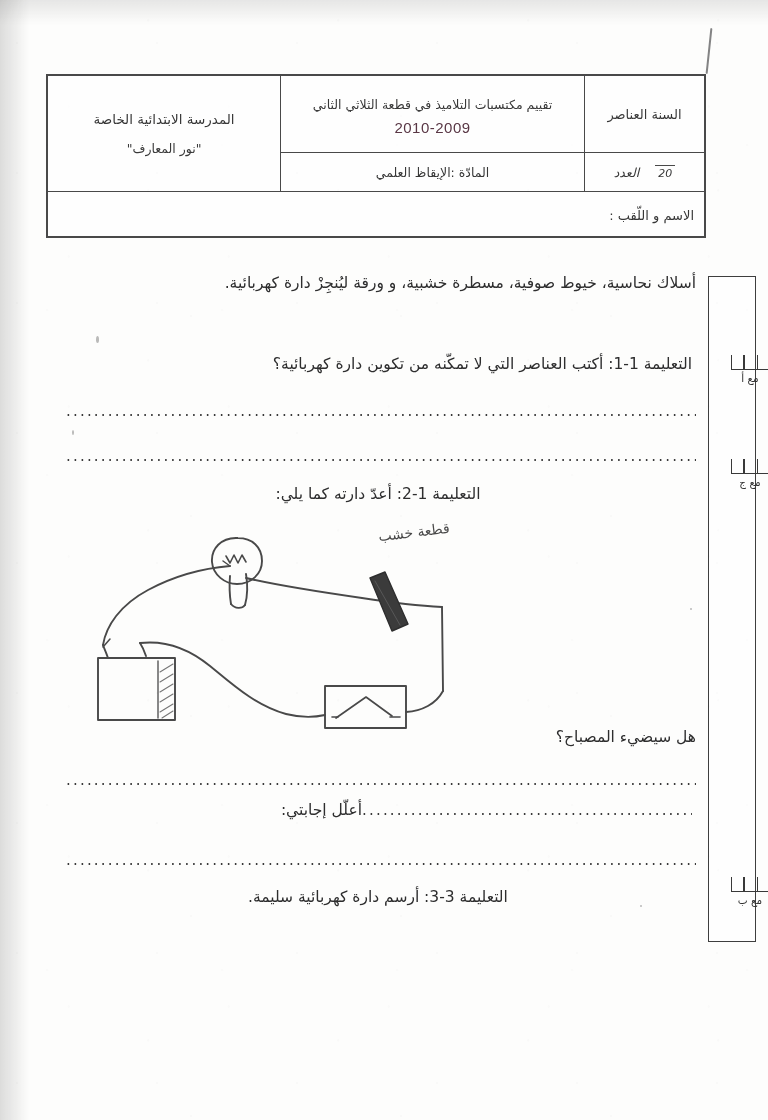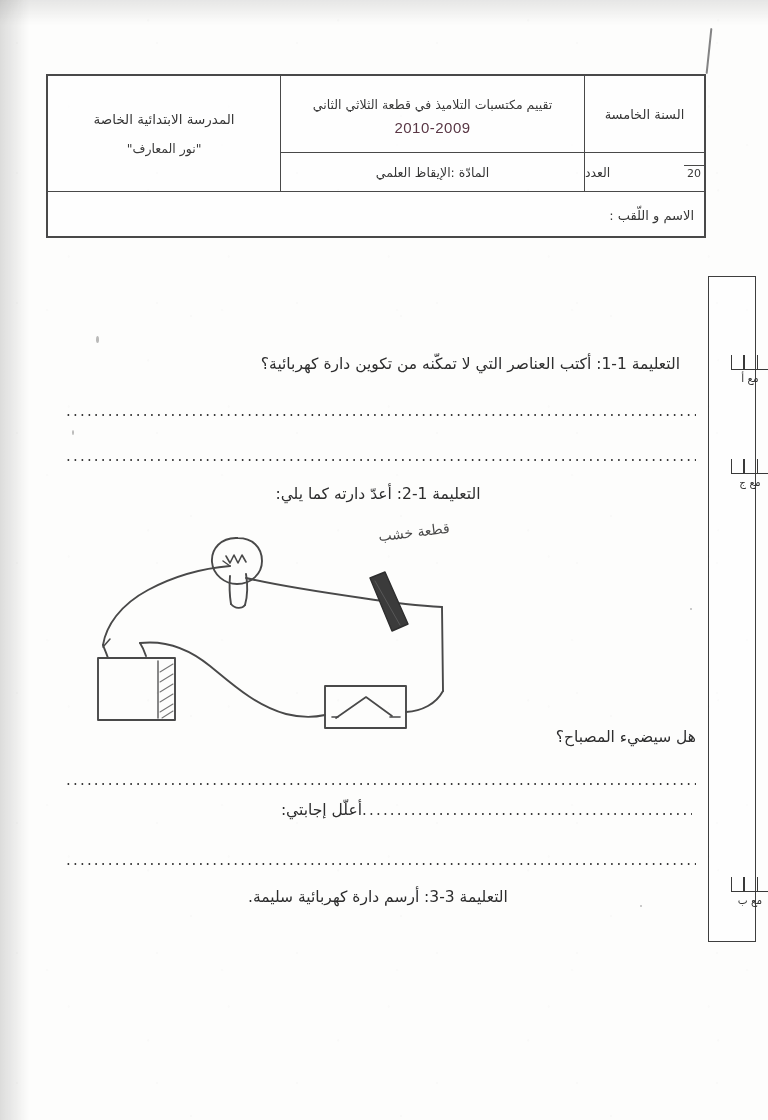--- a/index.html
+++ b/index.html
@@ -139,24 +139,25 @@
     color: #38383a;
   }
   .subject-text {
     font-size: 12.5px;
     color: #38383a;
   }
   .mark-wrap {
     display: flex;
     flex-direction: row-reverse;
     align-items: center;
-    justify-content: space-between;
+    justify-content: center;
     gap: 16px;
     font-size: 12.5px;
     color: #38383a;
+    font-style: italic;
   }
   .mark-frac {
     display: inline-flex;
     flex-direction: column;
     align-items: center;
     line-height: 1;
     font-size: 11px;
   }
   .mark-frac .bar {
     display: block;
@@ -245,21 +246,21 @@
     color: #3a3a3c;
     overflow: hidden;
     white-space: nowrap;
     letter-spacing: 2.2px;
     direction: ltr;
     text-align: left;
   }
 
   
   #sanad       { position: absolute; top: 0px;   right: 0; width: 636px; }
-  #instr-1-1   { position: absolute; top: 82px;  right: 16px; width: 636px; }
+  #instr-1-1   { position: absolute; top: 82px;  right: 4px; width: 636px; }
   #dots-1      { position: absolute; top: 131px; right: 0; width: 630px; }
   #dots-2      { position: absolute; top: 176px; right: 0; width: 630px; }
   #instr-1-2   { position: absolute; top: 212px; right: 0; width: 636px; text-align: center; }
   #figure      { position: absolute; top: 238px; right: 0; width: 636px; height: 230px; }
   #question    { position: absolute; top: 455px; right: 0; width: 636px; }
   #dots-3      { position: absolute; top: 500px; right: 0; width: 630px; }
   #justify     { position: absolute; top: 533px; right: 0; width: 636px; }
   #dots-4      { position: absolute; top: 580px; right: 0; width: 630px; }
   #instr-1-3   { position: absolute; top: 615px; right: 0; width: 636px; text-align: center; }
 
@@ -316,21 +317,21 @@
 
   <div class="speck" style="top:336px;left:96px;width:3px;height:7px;"></div>
   <div class="speck" style="top:430px;left:72px;width:2px;height:5px;"></div>
   <div class="speck" style="top:608px;left:690px;width:2px;height:2px;"></div>
   <div class="speck" style="top:905px;left:640px;width:2px;height:2px;"></div>
 
   <table class="header-table">
     <tbody>
         <tr>
       <td class="cell-year">
-        <div class="ar year-text">السنة الخامسة</div>
+        <div class="ar year-text">السنة العناصر</div>
       </td>
       <td class="cell-title" rowspan="1">
         <div class="ar title-line1">تقييم مكتسبات التلاميذ في قطعة الثلاثي الثاني</div>
         <div class="title-line2">2010-2009</div>
       </td>
       <td class="cell-school" rowspan="2">
         <div class="ar school-line1">المدرسة الابتدائية الخاصة</div>
         <div class="ar school-line2">"نور المعارف"</div>
       </td>
     </tr>
@@ -383,20 +384,21 @@
         <span></span>
       </div>
       <div class="crit-label ar">مع ب</div>
     </div>
 
   </div>
 
   <div class="content">
 
     <div id="sanad">
+      <p class="para ar">أسلاك نحاسية، خيوط صوفية، مسطرة خشبية، و ورقة ليُنجِزْ دارة كهربائية.</p>
     </div>
 
     <div id="instr-1-1">
       <p class="instr ar">التعليمة 1-1: أكتب العناصر التي لا تمكّنه من تكوين دارة كهربائية؟</p>
     </div>
 
     <div id="dots-1" class="dots">..................................................................................................</div>
     <div id="dots-2" class="dots">..................................................................................................</div>
 
     <div id="instr-1-2">

